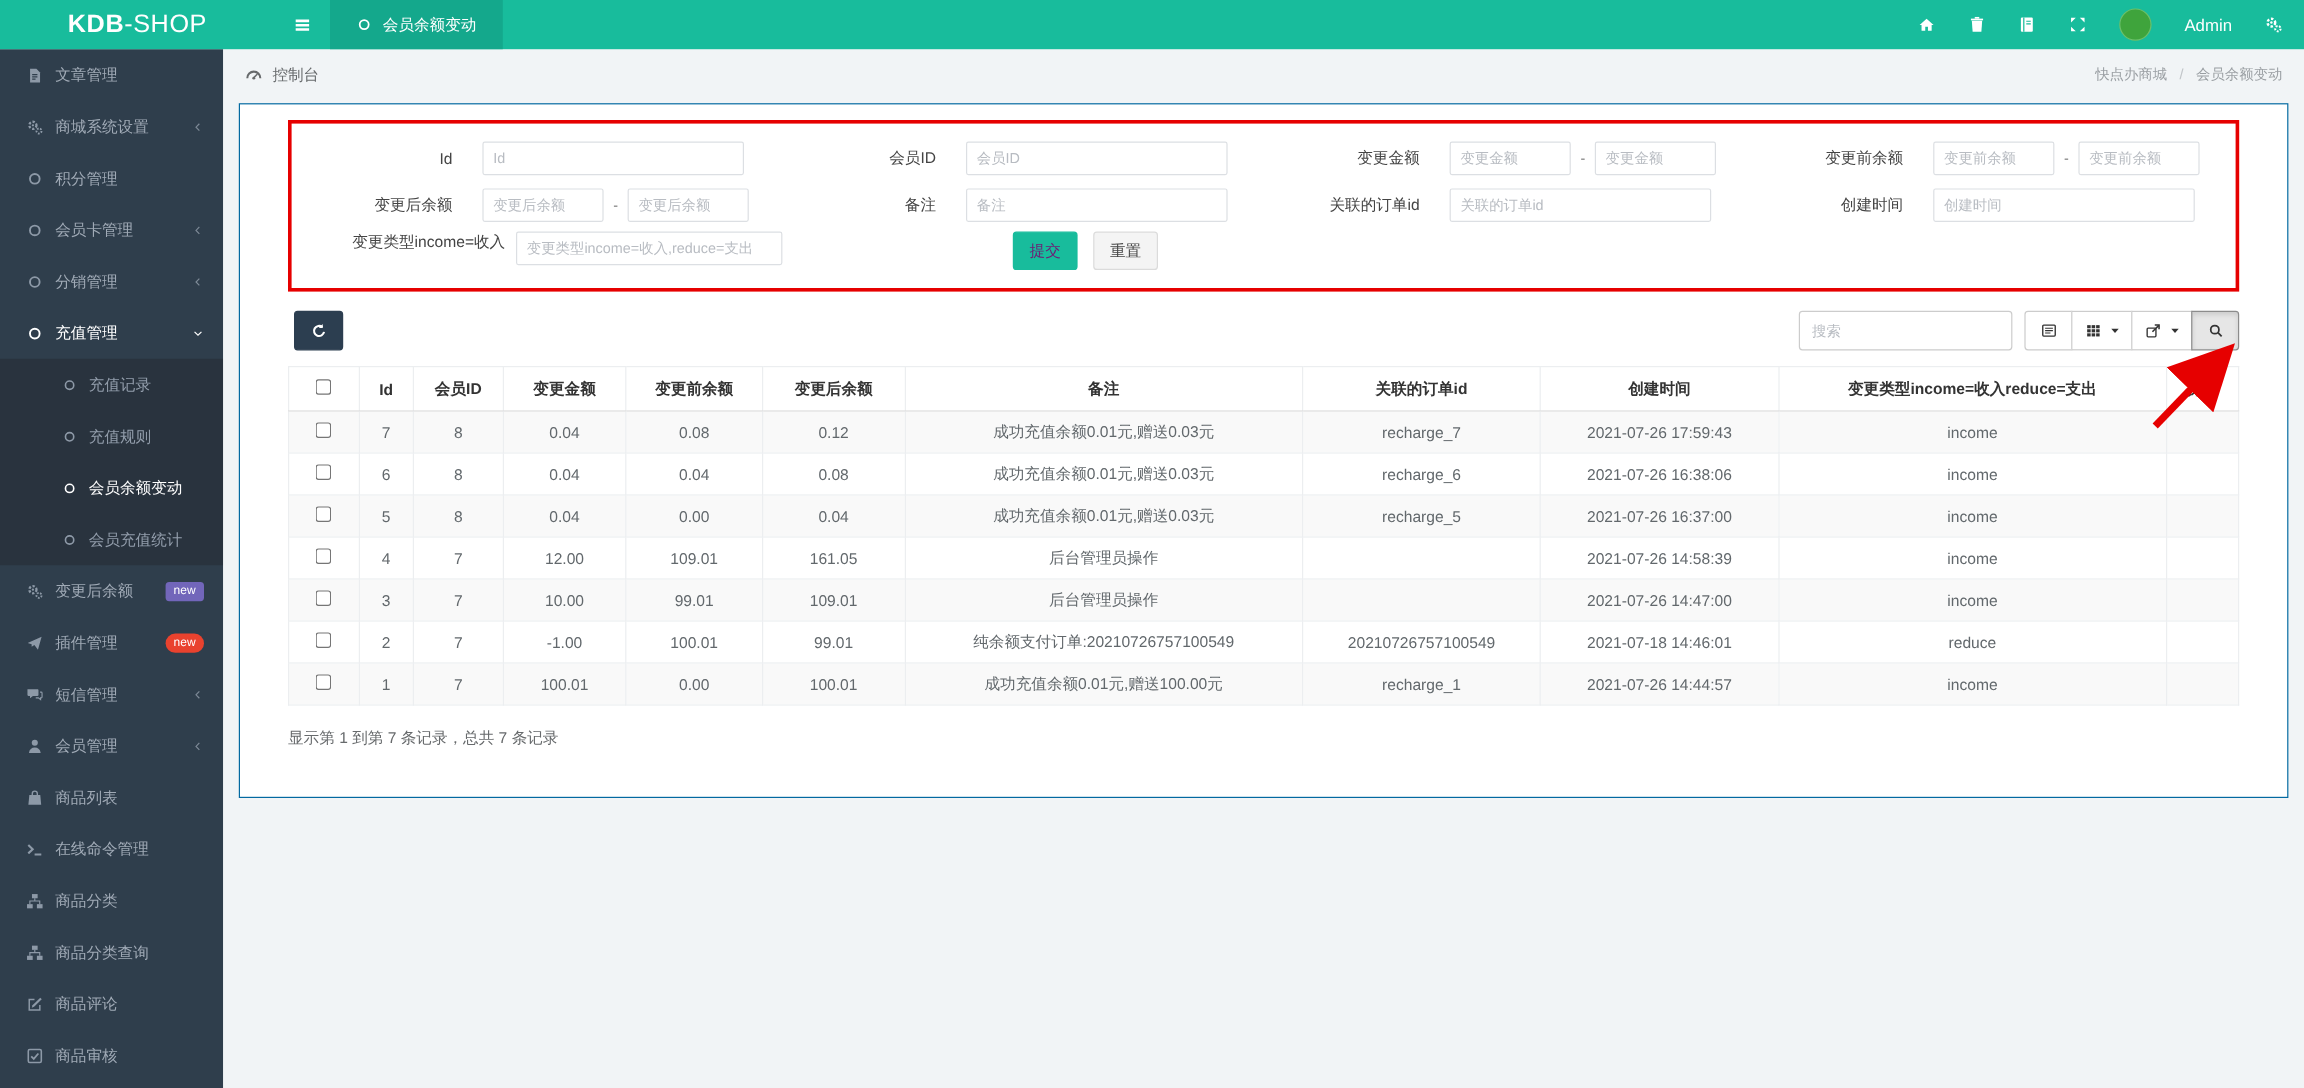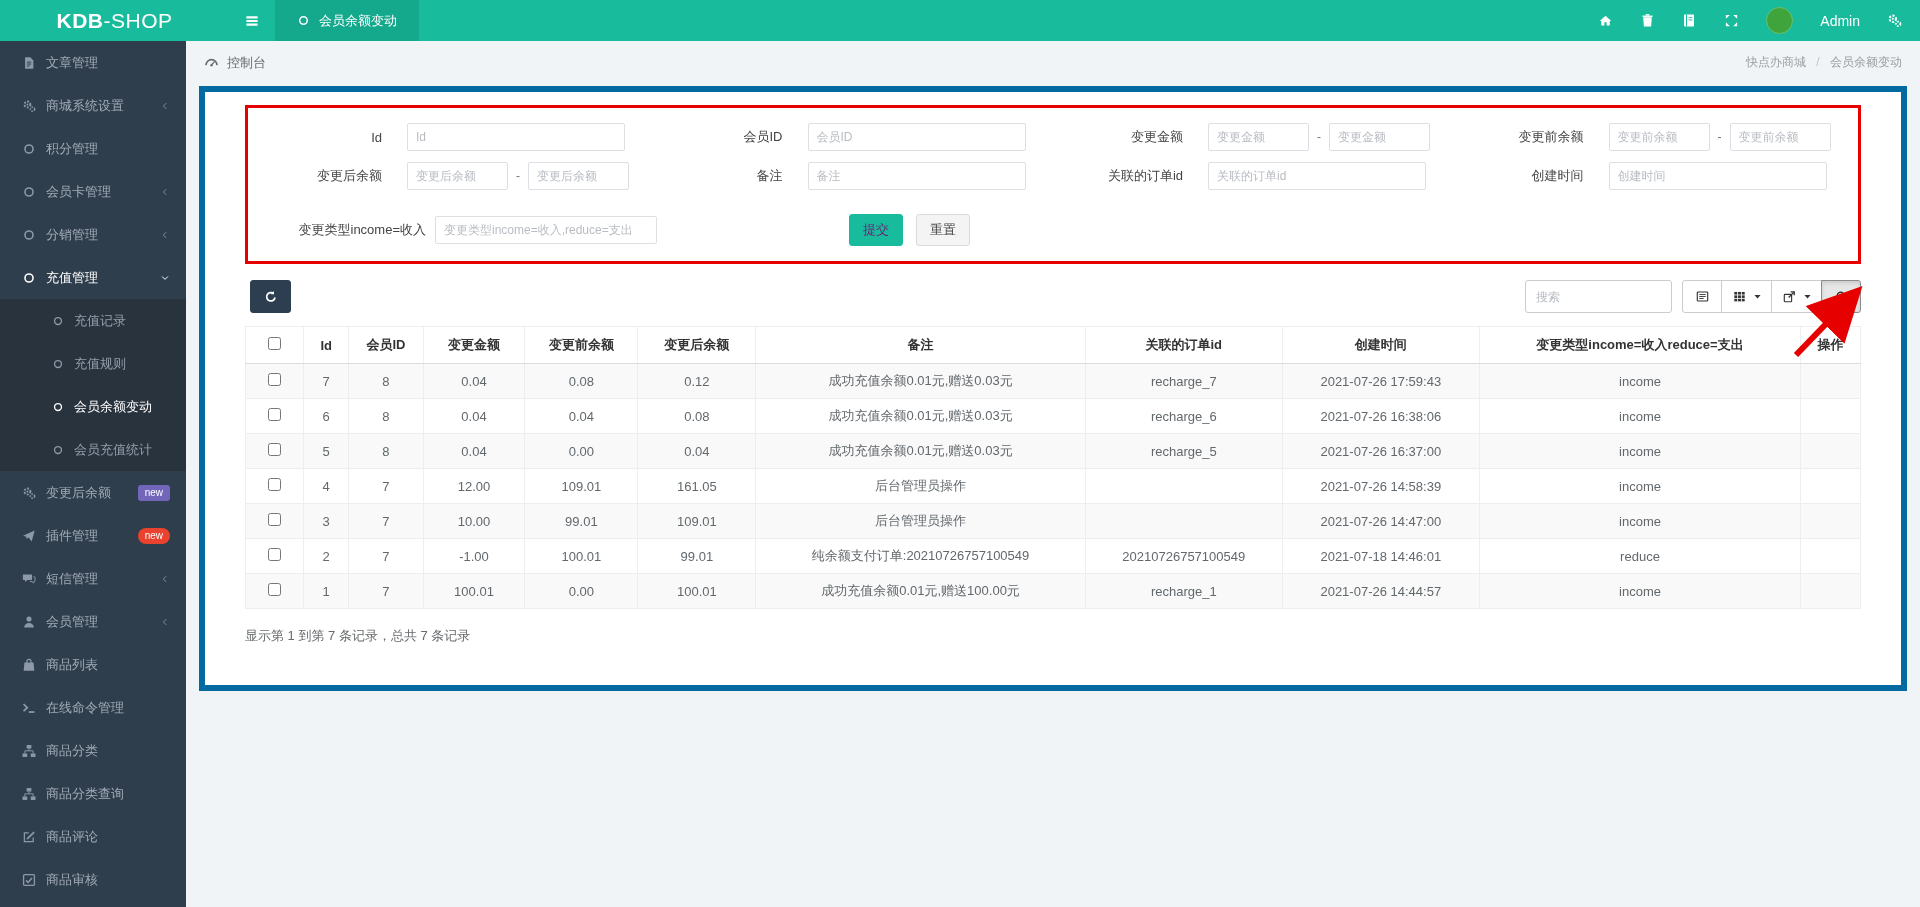--- a/index.html
+++ b/index.html
@@ -48,52 +48,52 @@
   
   .content { position:absolute; top:41px; left:186px; right:0; bottom:0;
     background:#f1f4f6; overflow:hidden; }
   .content-header { height:43px; display:flex; align-items:center;
     justify-content:space-between; padding:0 18px; }
   .ch-left { display:flex; align-items:center; gap:8px; font-size:13px; color:#676a6c; }
   .ch-left .ic { width:15px; height:15px; color:#676a6c; }
   .breadcrumb { font-size:12px; color:#9a9fa3; }
   .breadcrumb .sep { margin:0 7px; color:#c0c4c8; }
 
-  .panel { margin:2px 13px 0; background:#fff; border:6px solid #0369a1;
+  .panel { margin:2px 13px 0; background:#fff; border:1px solid #0369a1;
     padding:13px 24px 24px; }
 
   
   .red-box { border:3px solid #e60000; margin:0 16px 15px; padding:15px 6px 15px 2px; }
   .form-row { display:grid; grid-template-columns:repeat(4,1fr); align-items:center; }
   .form-row + .form-row { margin-top:11px; }
   .f-cell { display:flex; align-items:center; }
   .f-label { flex:0 0 132px; text-align:right; font-size:13px; color:#444; margin-right:25px; white-space:nowrap; }
   input.f-input { height:28px; border:1px solid #dcdfe3; border-radius:2px;
     padding:0 8px; font-size:12px; color:#555; width:218px; background:#fff;
     font-family:"Liberation Sans","DejaVu Sans",sans-serif; }
   input.f-input.small { width:101px; }
   input::placeholder { color:#b8bcc2; }
   .range-sep { margin:0 8px; color:#777; font-size:12px; }
-  .type-row { display:flex; align-items:center; margin-top:24px; }
+  .type-row { display:flex; margin-top:8px; }
   .type-row .f-label { flex:0 0 176px; margin-right:9px; }
   .type-row input.f-input { width:222px; }
   .btns { display:flex; gap:13px; margin-left:192px; }
   .btn { border:1px solid transparent; border-radius:3px; font-size:13px;
     padding:6px 13px; cursor:pointer; font-family:inherit; }
   .btn-primary { background:#18bc9c; color:#701a75; border-color:#18bc9c; }
   .btn-reset { background:#f4f4f4; color:#444; border-color:#dbdbdb; }
 
   
   .toolbar { display:flex; align-items:center; justify-content:space-between;
     margin:16px 16px 0 21px; }
   .btn-refresh { width:41px; height:33px; background:#2c3e50; border:1px solid #2c3e50;
     border-radius:3px; display:flex; align-items:center; justify-content:center; cursor:pointer; }
   .btn-refresh .ic { width:14px; height:14px; color:#fff; }
   .toolbar-right { display:flex; align-items:center; gap:10px; }
-  .search-input { width:147px; height:33px; border:1px solid #ccc; border-radius:3px;
+  .search-input { width:178px; height:33px; border:1px solid #ccc; border-radius:3px;
     padding:0 10px; font-size:12px; color:#555; font-family:inherit; }
   .btn-group { display:flex; }
   .tb-btn { height:33px; min-width:40px; padding:0 11px; background:#fff;
     border:1px solid #ccc; display:flex; align-items:center; justify-content:center;
     gap:5px; cursor:pointer; margin-left:-1px; color:#333; }
   .tb-btn:first-child { border-radius:3px 0 0 3px; margin-left:0; }
   .tb-btn:last-child { border-radius:0 3px 3px 0; }
   .tb-btn .ic { width:13px; height:13px; }
   .tb-btn .caret { width:9px; height:9px; color:#333; }
   .tb-btn.active { background:#e6e6e6; border-color:#8c8c8c; box-shadow:inset 0 2px 4px rgba(0,0,0,.12); }

